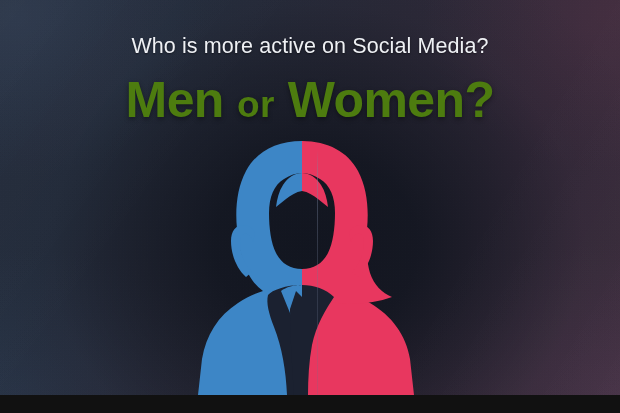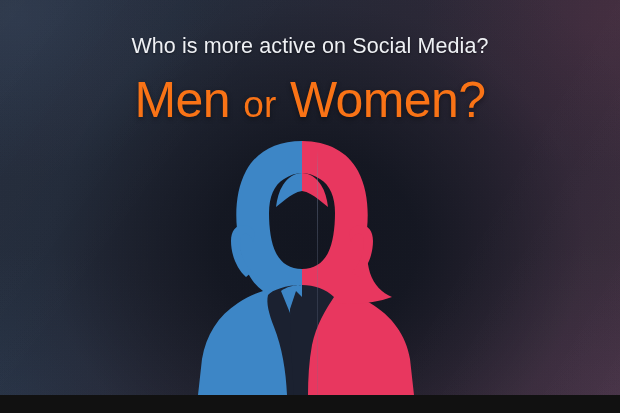--- a/index.html
+++ b/index.html
@@ -81,23 +81,23 @@
     font-weight: 400;
     letter-spacing: 0.1px;
     color: #eef0f4;
     line-height: 1;
     text-shadow: 0 1px 2px rgba(0,0,0,0.45);
   }
   .title {
     display: block;
     margin-top: 16px;
     font-size: 50px;
-    font-weight: 400;
+    font-weight: 700;
     letter-spacing: -0.6px;
-    color: #f97316;
+    color: #4d7c0f;
     line-height: 1.06;
     text-shadow: 0 2px 5px rgba(0,0,0,0.40);
     white-space: nowrap;
   }
   .title .conj {
     font-size: 0.74em;
     letter-spacing: 0.2px;
   }
 
   

